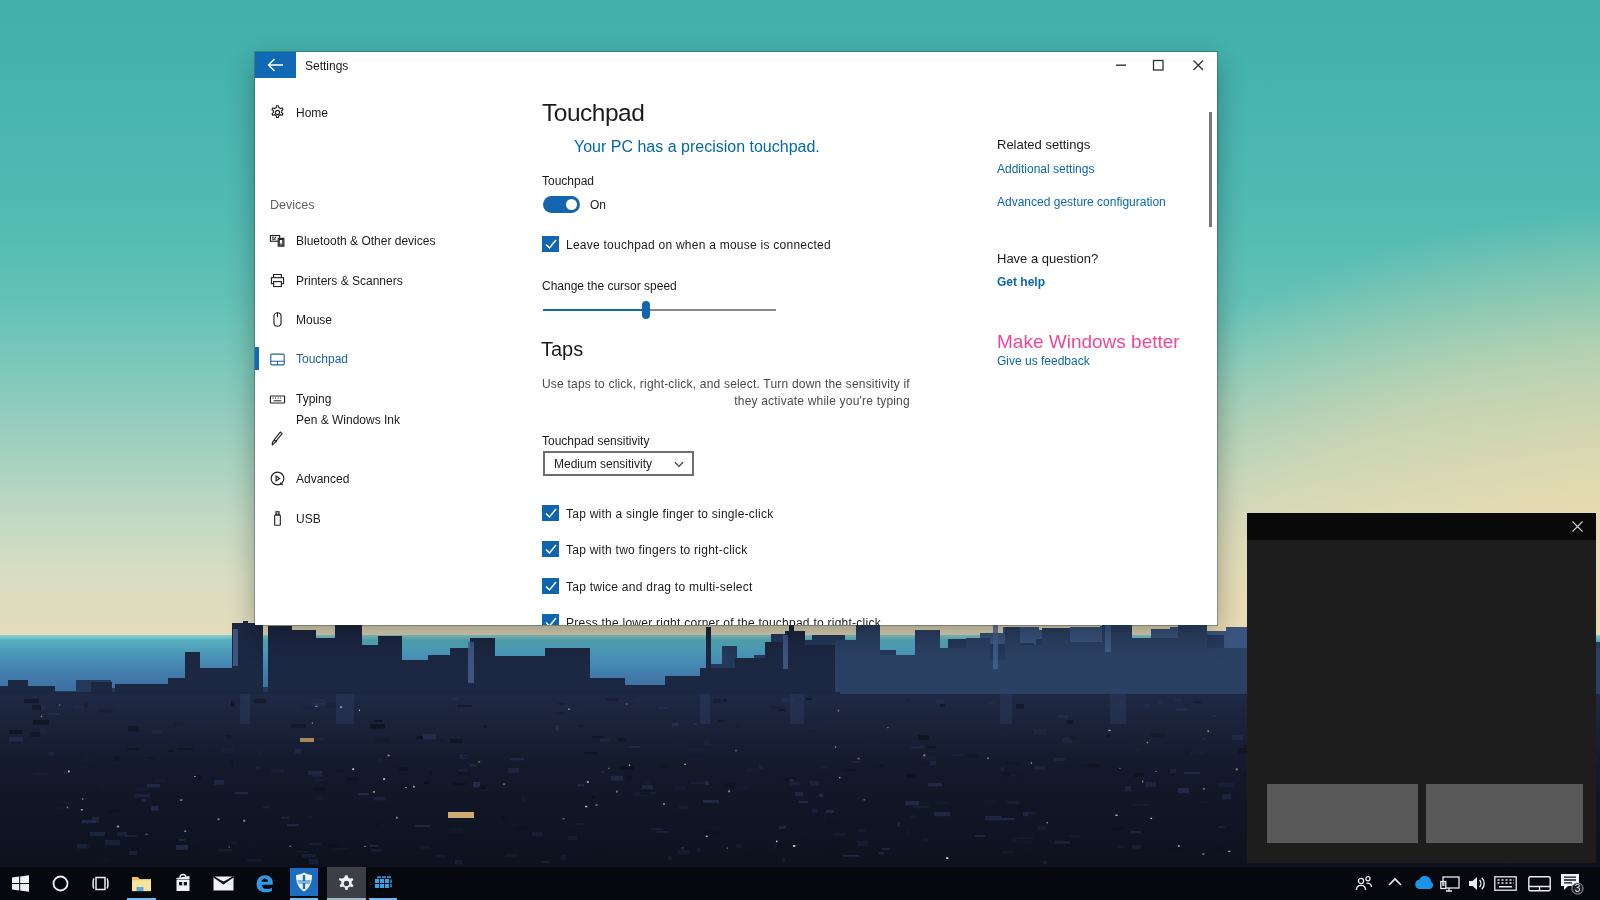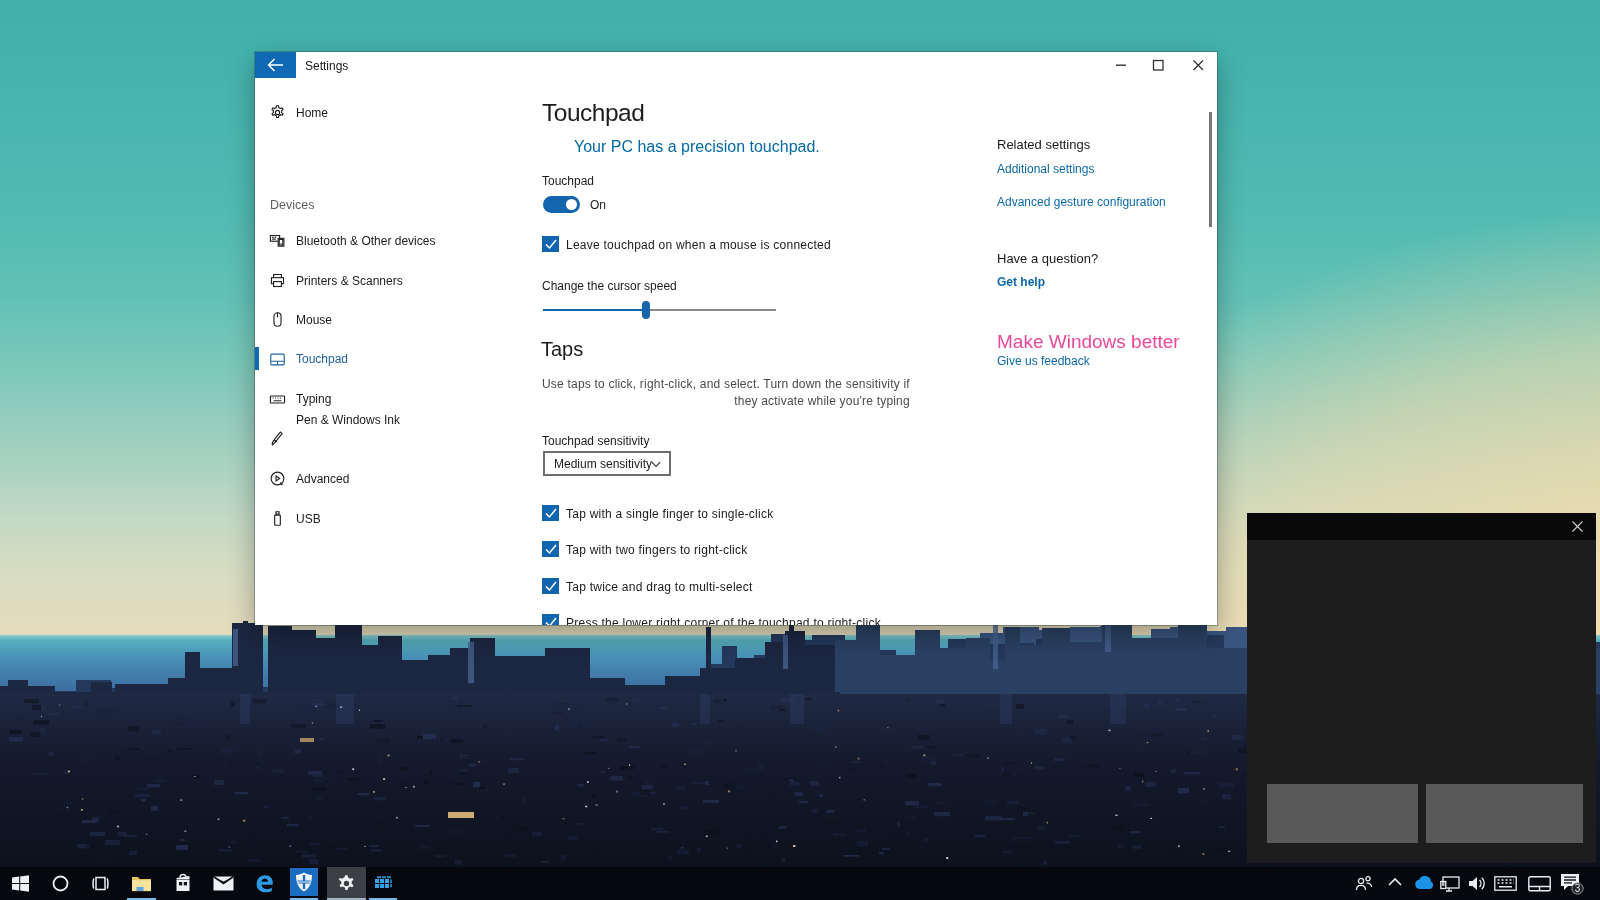--- a/index.html
+++ b/index.html
@@ -674,21 +674,21 @@
   <div class="cl" style="top:186px;">Leave touchpad on when a mouse is connected</div>
 
   <div class="t" style="left:287px;top:227px;font-size:12px;color:#1b1b1b;">Change the cursor speed</div>
   <div class="abs" style="left:288px;top:257px;width:233px;height:2px;background:#8a8a8a;"></div>
   <div class="abs" style="left:288px;top:257px;width:100px;height:2px;background:#1366ad;"></div>
   <div class="abs" style="left:387px;top:249px;width:8px;height:18px;border-radius:4px;background:#1366ad;"></div>
 
   <div class="t" style="left:286px;top:286px;font-size:20px;color:#1c1c1c;">Taps</div>
   <div class="t" style="left:287px;top:324px;font-size:12px;color:#4a4a4a;line-height:17px;letter-spacing:0.2px;">Use taps to click, right-click, and select. Turn down the sensitivity if<br>they activate while you're typing</div>
   <div class="t" style="left:287px;top:382px;font-size:12px;color:#1b1b1b;">Touchpad sensitivity</div>
-  <div class="abs" style="left:288px;top:399px;width:128px;height:25px;border:2px solid #6e6e6e;background:#fff;">
+  <div class="abs" style="left:288px;top:399px;width:151px;height:25px;border:2px solid #6e6e6e;background:#fff;">
     <span style="position:absolute;left:9px;top:4px;font-size:12px;color:#1b1b1b;white-space:nowrap;">Medium sensitivity</span>
     <svg style="position:absolute;right:8px;top:8px" width="10" height="7" viewBox="0 0 10 7" fill="none" stroke="#444" stroke-width="1.3">
         <path d="M1 1.2 L5 5.4 L9 1.2"></path>
       </svg>
   </div>
 
   <div class="chk" style="left:287px;top:453px;">
       <svg width="14" height="14" viewBox="0 0 14 14" fill="none" stroke="#fff" stroke-width="1.5">
         <path d="M2 7.5 L5.5 11 L12 3"></path>
       </svg>

